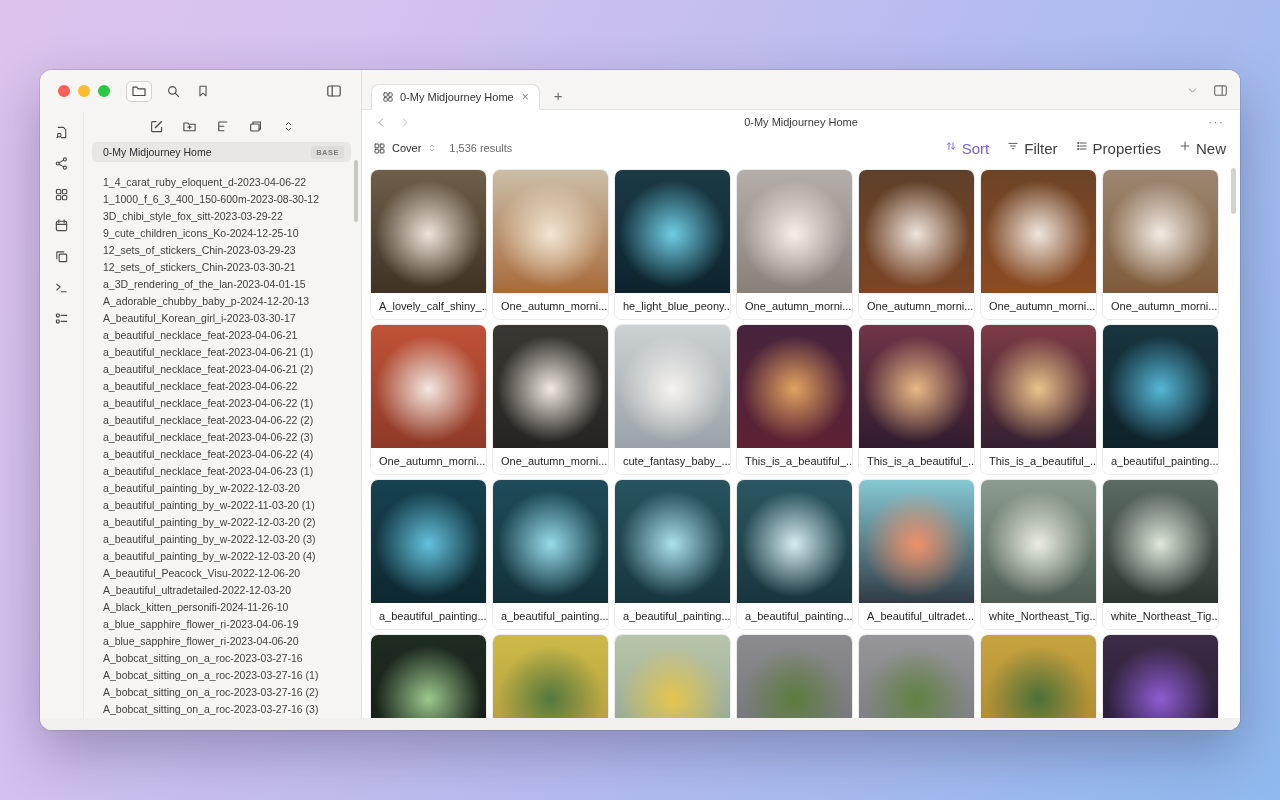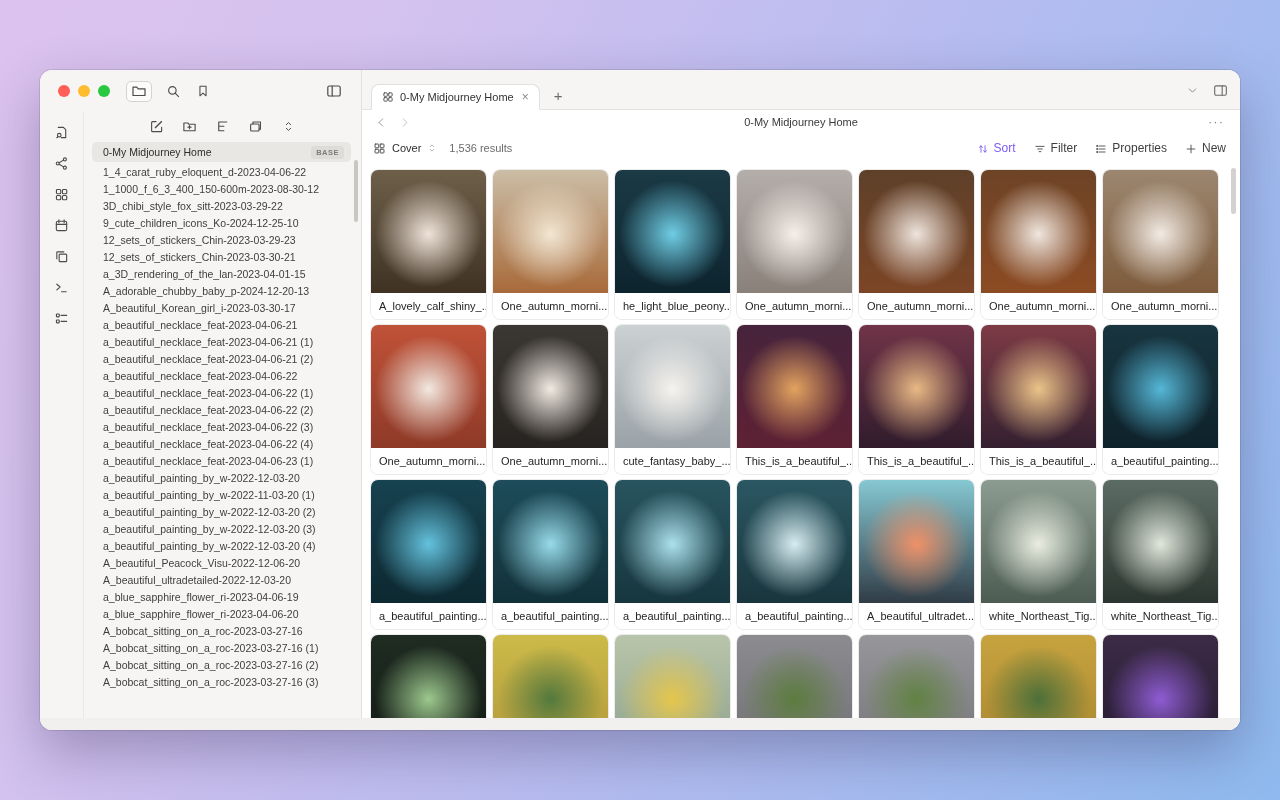--- a/index.html
+++ b/index.html
@@ -24,41 +24,41 @@
   svg.ic { stroke:#4b4b4b; fill:none; stroke-width:1.2; stroke-linecap:round; stroke-linejoin:round; }
   .left-body { flex:1; display:flex; min-height:0; }
   .rail { width:44px; border-right:1px solid #eae8e6; display:flex; flex-direction:column; align-items:center; padding-top:10px; gap:11px; flex:none; }
   .rail .rail-btn { width:24px; height:20px; display:flex; align-items:center; justify-content:center; }
   .sidebar { flex:1; display:flex; flex-direction:column; min-width:0; position:relative; }
   .sb-header { height:28px; display:flex; align-items:center; justify-content:center; gap:13px; flex:none; }
   .sb-header .sb-hbtn { width:20px; height:18px; display:flex; align-items:center; justify-content:center; }
   .sb-selected { margin:2px 10px 0 8px; height:20px; background:#e9e7e4; border-radius:5px; display:flex; align-items:center; padding:0 7px 0 11px; justify-content:space-between; flex:none; }
   .sb-selected .lbl { font-size:10.5px; color:#2c2c2c; }
   .badge { font-size:7.5px; letter-spacing:.5px; color:#7e7c7a; background:#dedcd9; border-radius:3px; padding:2px 5px; font-weight:bold; }
-  .sb-list { flex:1; overflow:hidden; padding:2px 0 0 0; }
+  .sb-list { flex:1; overflow:hidden; padding:12px 0 0 0; }
   .sb-item { height:17px; line-height:17px; padding-left:19px; font-size:10.5px; color:#3e3e3e; white-space:nowrap; overflow:hidden; }
   .sb-scrollbar { position:absolute; right:3px; top:48px; width:4px; height:62px; border-radius:2px; background:#c9c7c4; }
   
   .main-region { position:absolute; left:322px; right:0; top:0; bottom:0; display:flex; flex-direction:column; background:#fff; }
   .tabbar { height:40px; background:#f6f5f3; border-bottom:1px solid #e5e3e1; position:relative; display:flex; align-items:flex-end; flex:none; }
   .tab { position:relative; margin-left:9px; bottom:-1px; height:26px; background:#fff; border:1px solid #e2e0de; border-bottom:1px solid #fff; border-radius:8px 8px 0 0; display:flex; align-items:center; padding:0 10px; gap:6px; }
   .tab .t-label { font-size:11px; color:#333; }
   .tab .t-close { font-size:12px; color:#8a8a8a; margin-left:2px; cursor:default; }
   .tab-plus { font-size:15px; color:#6b6b6b; margin:0 0 5px 14px; }
   .tabbar-right { position:absolute; right:12px; top:0; height:40px; display:flex; align-items:center; gap:14px; }
   .navbar { height:24px; background:#fff; display:flex; align-items:center; position:relative; flex:none; }
   .nav-arrows { display:flex; gap:10px; margin-left:13px; }
   .nav-title { position:absolute; left:0; right:0; text-align:center; font-size:11px; color:#3a3a3a; }
   .nav-more { position:absolute; right:16px; color:#8a8a8a; font-size:13px; letter-spacing:1px; line-height:8px; }
   .toolbar { height:28px; background:#fff; display:flex; align-items:center; padding:0 14px 0 11px; flex:none; }
   .tool-left { display:flex; align-items:center; gap:6px; }
   .view-label { font-size:11px; color:#2e2e2e; }
   .results { font-size:11px; color:#6b6b6b; margin-left:12px; }
   .tool-right { margin-left:auto; display:flex; align-items:center; gap:18px; }
-  .tool-btn { display:flex; align-items:flex-end; gap:5px; font-size:12px; color:#3f3f3f; }
+  .tool-btn { display:flex; align-items:flex-start; gap:5px; font-size:15px; color:#3f3f3f; }
   .content { flex:1; background:#fff; overflow:hidden; padding:8px 0 0 9px; position:relative; }
   .grid { display:grid; grid-template-columns:repeat(7,115px); column-gap:7px; row-gap:6px; }
   .card { width:115px; height:149px; border-radius:7px; overflow:hidden; background:#fff; box-shadow:0 0 0 1px rgba(0,0,0,.08); display:flex; flex-direction:column; }
   .thumb { height:123px; flex:none; }
   .caption { flex:1; display:flex; align-items:center; padding:0 8px; font-size:11px; color:#252525; white-space:nowrap; overflow:hidden; background:#fff; }
   .content-scrollbar { position:absolute; right:4px; top:6px; width:5px; height:46px; border-radius:3px; background:#d4d2d0; }
   .window-bottom-strip { position:absolute; left:0; right:0; bottom:0; height:12px; background:#f2f0ee; border-radius:0 0 12px 12px; z-index:5; }
 </style>
 </head>
 <body>
@@ -207,20 +207,21 @@
             <div class="sb-item">a_beautiful_necklace_feat-2023-04-06-22 (3)</div>
             <div class="sb-item">a_beautiful_necklace_feat-2023-04-06-22 (4)</div>
             <div class="sb-item">a_beautiful_necklace_feat-2023-04-06-23 (1)</div>
             <div class="sb-item">a_beautiful_painting_by_w-2022-12-03-20</div>
             <div class="sb-item">a_beautiful_painting_by_w-2022-11-03-20 (1)</div>
             <div class="sb-item">a_beautiful_painting_by_w-2022-12-03-20 (2)</div>
             <div class="sb-item">a_beautiful_painting_by_w-2022-12-03-20 (3)</div>
             <div class="sb-item">a_beautiful_painting_by_w-2022-12-03-20 (4)</div>
             <div class="sb-item">A_beautiful_Peacock_Visu-2022-12-06-20</div>
             <div class="sb-item">A_beautiful_ultradetailed-2022-12-03-20</div>
+            <div class="sb-item">A_black_kitten_personifi-2024-11-26-10</div>
             <div class="sb-item">a_blue_sapphire_flower_ri-2023-04-06-19</div>
             <div class="sb-item">a_blue_sapphire_flower_ri-2023-04-06-20</div>
             <div class="sb-item">A_bobcat_sitting_on_a_roc-2023-03-27-16</div>
             <div class="sb-item">A_bobcat_sitting_on_a_roc-2023-03-27-16 (1)</div>
             <div class="sb-item">A_bobcat_sitting_on_a_roc-2023-03-27-16 (2)</div>
             <div class="sb-item">A_bobcat_sitting_on_a_roc-2023-03-27-16 (3)</div>
           </div>
         <div class="sb-scrollbar"></div>
       </div>
     </div>

